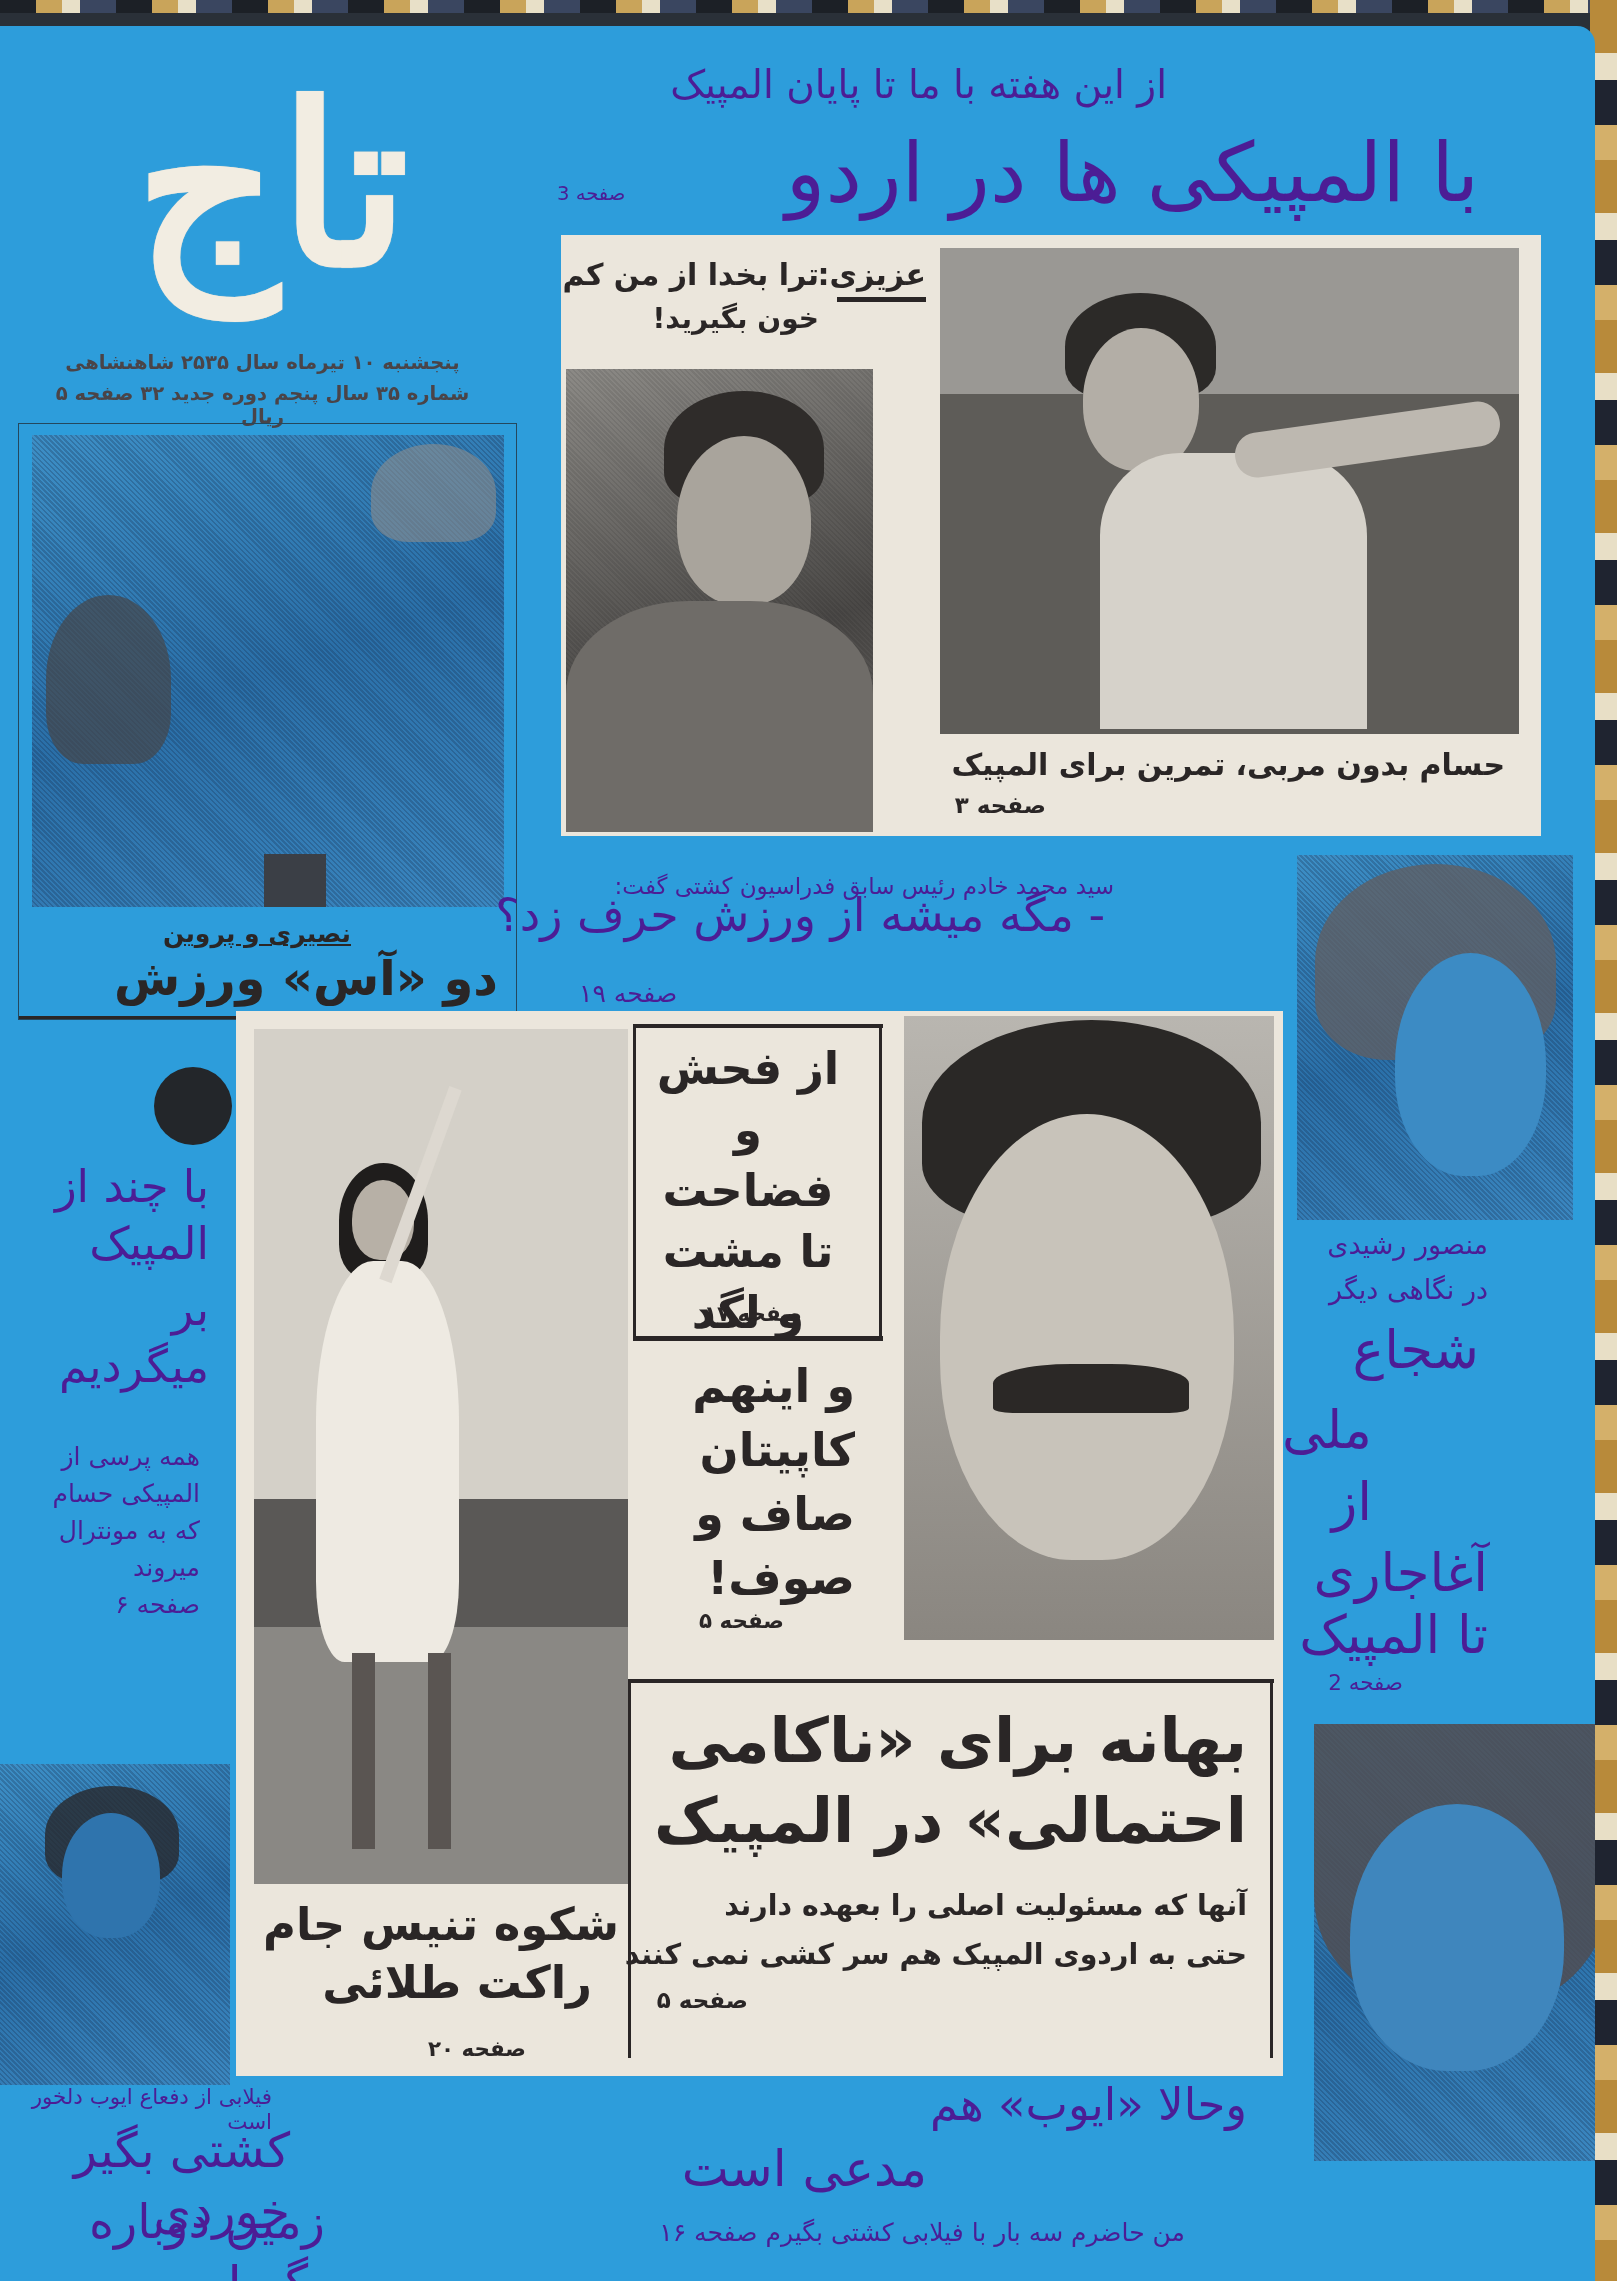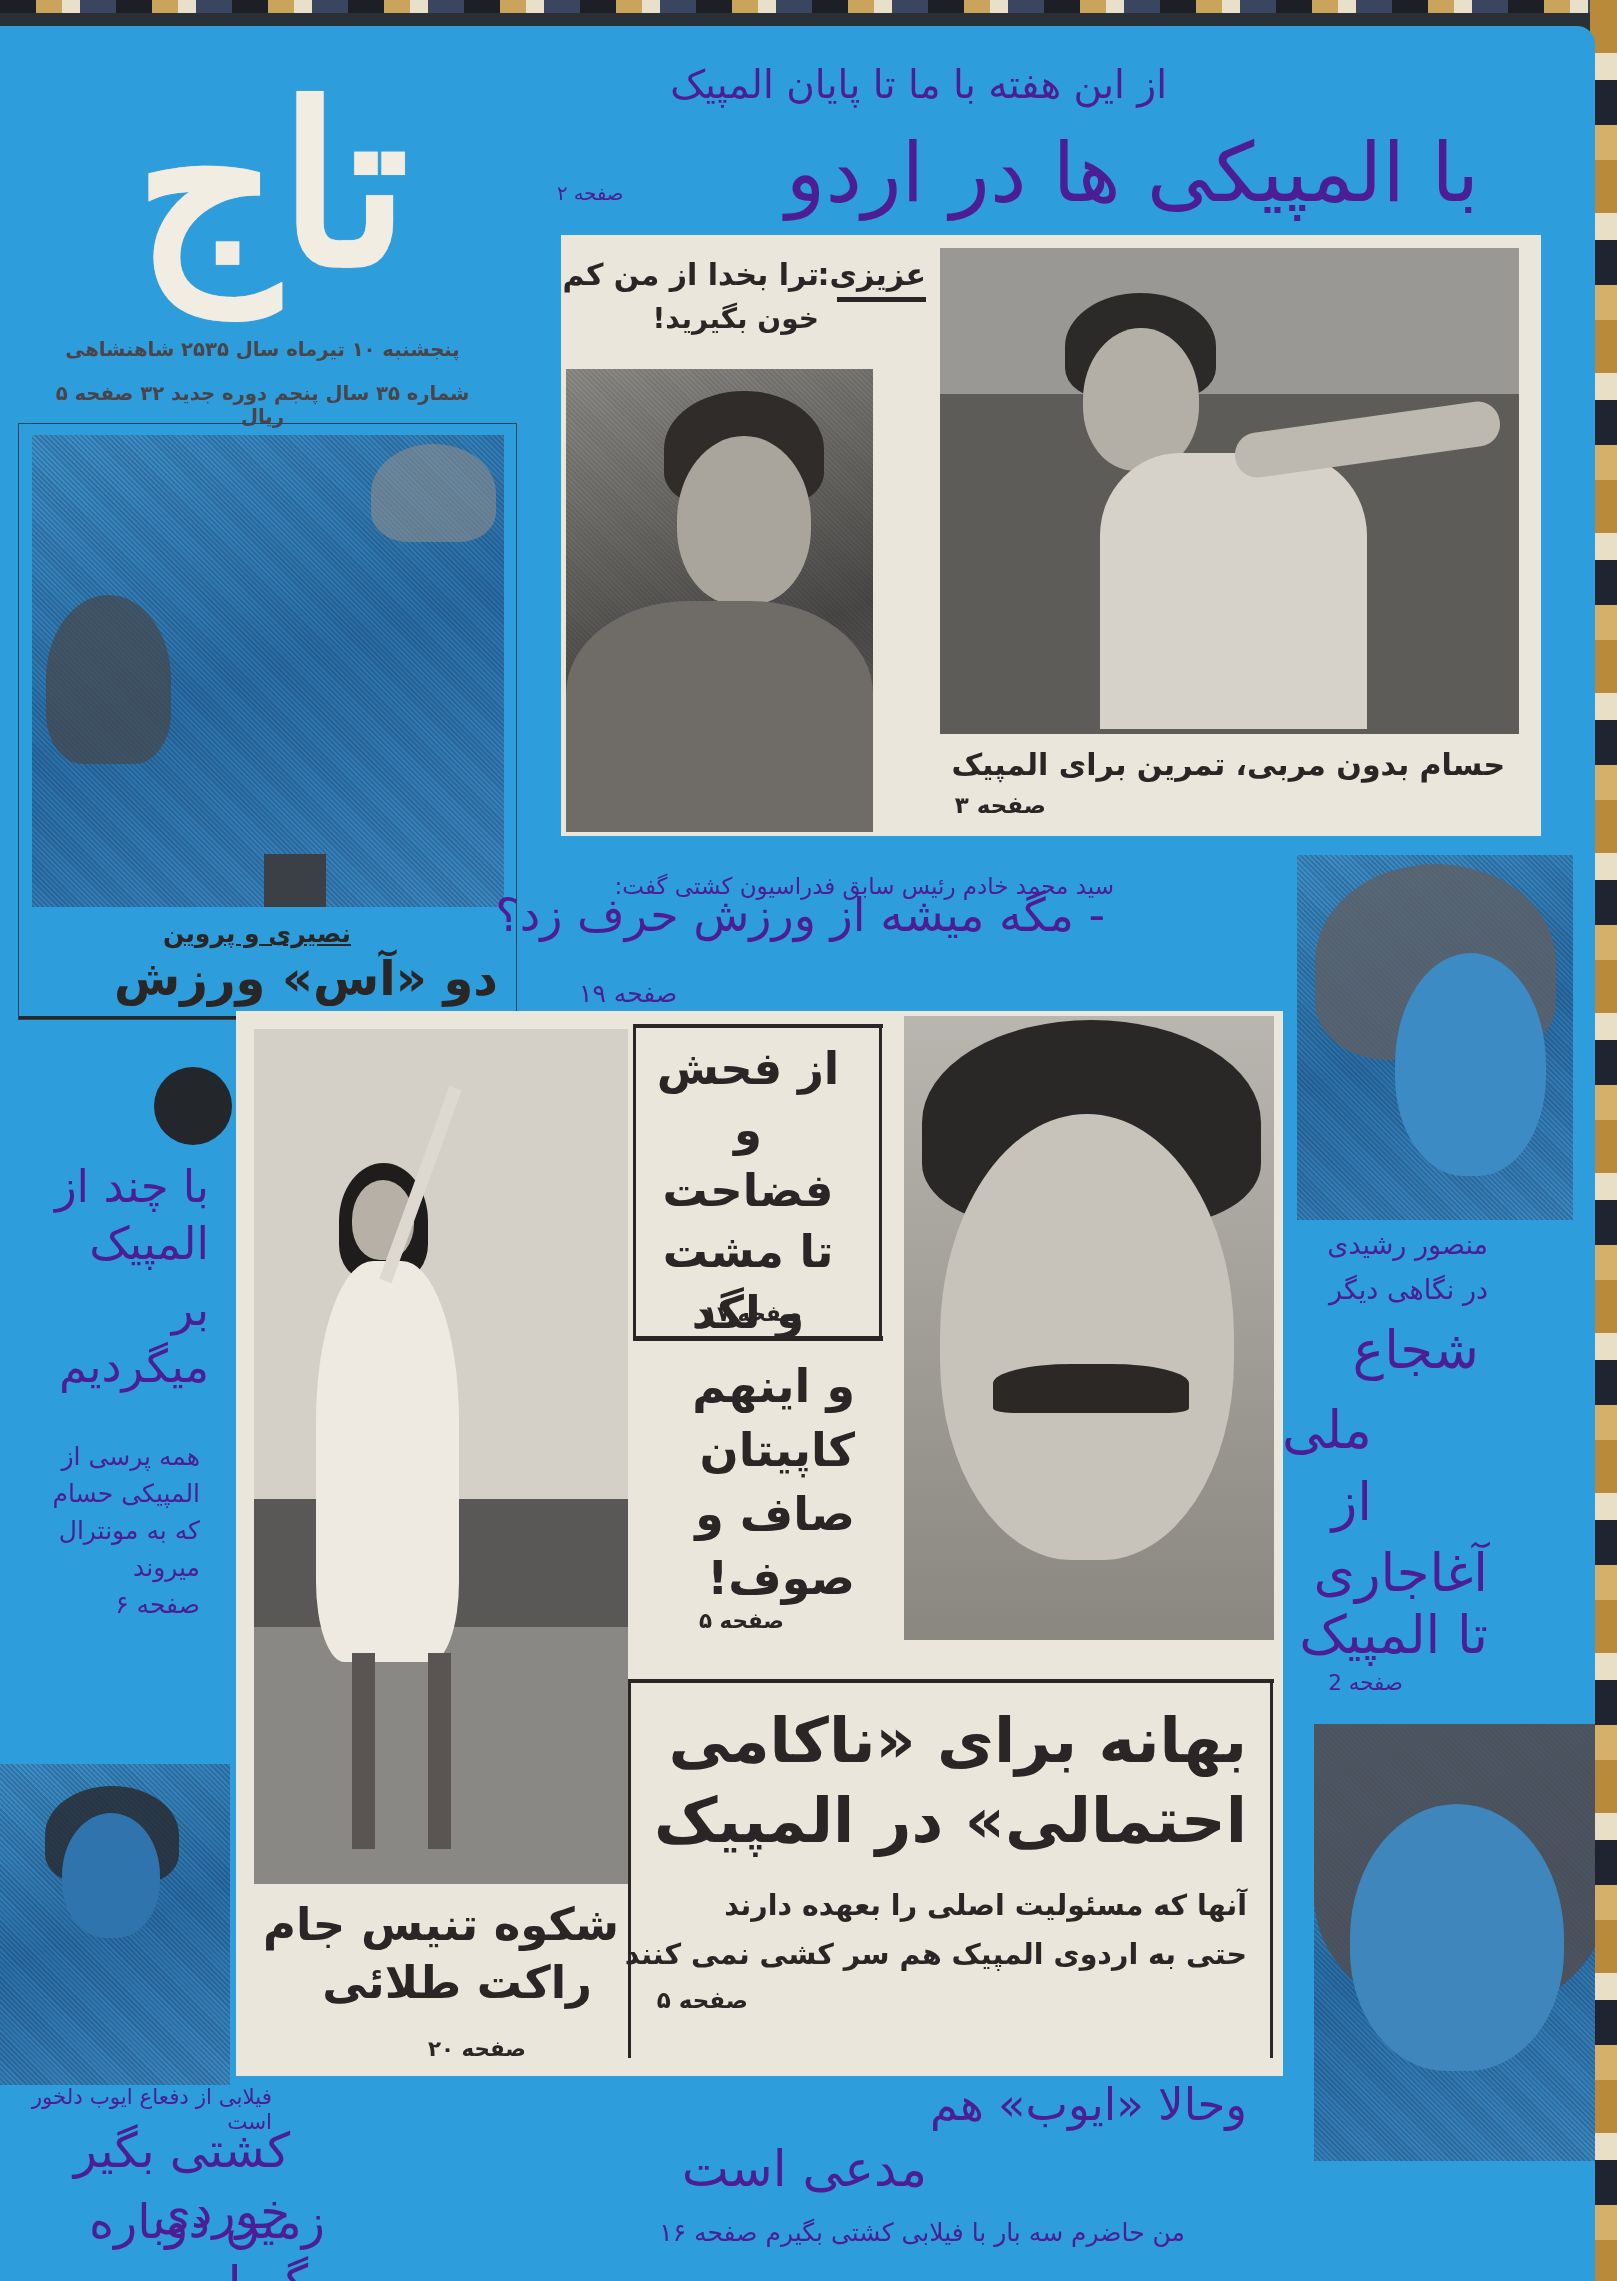--- a/index.html
+++ b/index.html
@@ -67,26 +67,26 @@
 </style>
 </head>
 <body>
 
 <div class="carpet-top"></div>
 <div class="carpet-right"></div>
 
 <div class="cover">
 
   <div class="ab logo">تاج</div>
-  <div class="ab dateline" style="top:312px;">پنجشنبه ۱۰ تیرماه سال ۲۵۳۵ شاهنشاهی</div>
+  <div class="ab dateline" style="top:325px;">پنجشنبه ۱۰ تیرماه سال ۲۵۳۵ شاهنشاهی</div>
   <div class="ab dateline" style="top:356px;">شماره ۳۵ سال پنجم دوره جدید ۳۲ صفحه ۵ ریال</div>
 
   <div class="ab ink kicker-top">از این هفته با ما تا پایان المپیک</div>
   <div class="ab ink headline-main">با المپیکی ها در اردو</div>
-  <div class="ab ink page-ref-sm" style="left:557px; top:156px;">صفحه ۲</div>
+  <div class="ab ink page-ref-sm" style="left:557px; top:156px;">صفحه 3</div>
 
   <div class="ab paper" style="left:561px; top:209px; width:980px; height:601px;">
     <div class="caption ab" style="right:615px; top:22px; font-size:30px;">عزیزی:</div>
     <div class="rule" style="right:615px; top:62px; width:89px; height:5.3px;"></div>
     <div class="caption ab" style="right:722px; top:22px; font-size:30px;">ترا بخدا از من کم</div>
     <div class="caption ab" style="right:722px; top:67px; font-size:28px;">خون بگیرید!</div>
 
     <div class="photo" style="left:4.5px; top:134px; width:307px; height:463px;">
       <div class="hair" style="left:98px; top:22px; width:160px; height:116px; background:#2f2c2a;"></div>
       <div class="face" style="left:111px; top:67px; width:134px; height:169px; background:#a9a49c;"></div>

